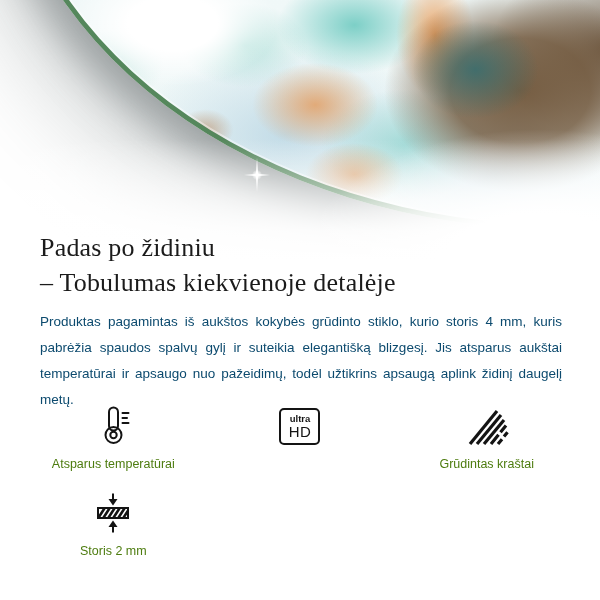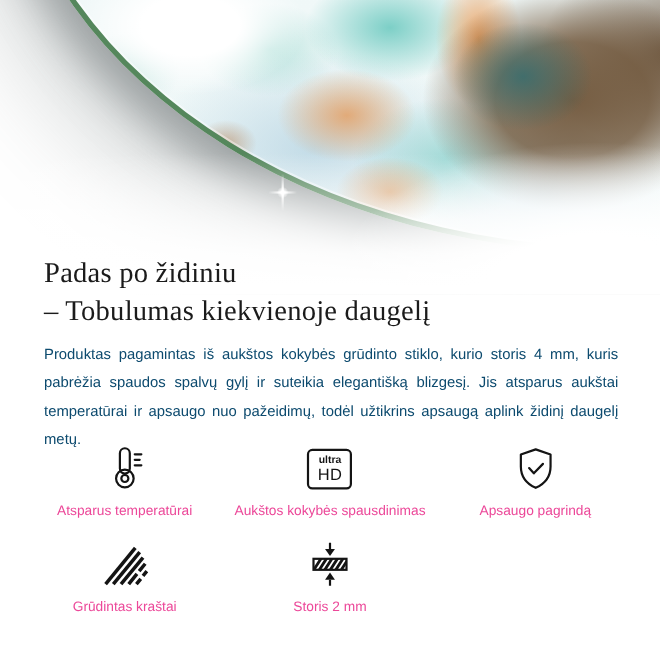--- a/index.html
+++ b/index.html
@@ -60,21 +60,21 @@
     font-size:13.5px;line-height:26px;color:#0c4a6e;text-align:justify;
   }
 
   
   .features{
     position:absolute;left:20px;top:402px;width:560px;
     display:grid;grid-template-columns:1fr 1fr 1fr;row-gap:18px;
   }
   .feature{display:flex;flex-direction:column;align-items:center;}
   .icon-box{height:48px;display:flex;align-items:center;justify-content:center;}
-  .feature-label{margin-top:7px;font-size:12.5px;color:#ec4899;text-align:center;white-space:nowrap;}
+  .feature-label{margin-top:7px;font-size:12.5px;color:#4d7c0f;text-align:center;white-space:nowrap;}
   .icon-box svg{display:block;}
 
   
   .uhd{
     width:37px;height:33px;border:2.5px solid #141414;border-radius:5px;
     display:flex;flex-direction:column;align-items:center;justify-content:center;color:#141414;
   }
   .uhd-top{font-size:9.5px;font-weight:700;line-height:10px;letter-spacing:0;text-align:right;}
   .uhd-bottom{font-size:15px;font-weight:400;line-height:15px;letter-spacing:.3px;}
 </style>
@@ -86,21 +86,21 @@
   <div class="hero-clip">
     <div class="glass"></div>
     <div class="sparkle">
       <span class="sparkle-core"></span>
     </div>
     <div class="hero-fade"></div>
   </div>
 
   <div class="heading">
     <div>Padas po židiniu</div>
-    <div>– Tobulumas kiekvienoje daugelį</div>
+    <div>– Tobulumas kiekvienoje detalėje</div>
   </div>
 
   <div class="description">Produktas pagamintas iš aukštos kokybės grūdinto stiklo, kurio storis 4 mm, kuris pabrėžia spaudos spalvų gylį ir suteikia elegantišką blizgesį. Jis atsparus aukštai temperatūrai ir apsaugo nuo pažeidimų, todėl užtikrins apsaugą aplink židinį daugelį metų.</div>
 
   <div class="features">
 
     <div class="feature">
       <div class="icon-box">
         <svg width="44" height="44" viewBox="0 0 44 44" fill="none" stroke="#141414" stroke-width="2" stroke-linecap="round">
           <rect x="18" y="3.5" width="9" height="23" rx="4.5"></rect>
@@ -112,32 +112,22 @@
       <div class="feature-label">Atsparus temperatūrai</div>
     </div>
 
     <div class="feature">
       <div class="icon-box">
         <div class="uhd">
           <div class="uhd-top">ultra</div>
           <div class="uhd-bottom">HD</div>
         </div>
       </div>
-      <div class="feature-label">Aukštos kokybės spausdinimas</div>
     </div>
 
-    <div class="feature">
-      <div class="icon-box">
-        <svg width="44" height="44" viewBox="0 0 44 44" fill="none" stroke="#141414" stroke-width="2" stroke-linecap="round" stroke-linejoin="round">
-          <path d="M22 4.5 L35.5 9.2 V20 C35.5 29.5 30 35.8 22 39.5 C14 35.8 8.5 29.5 8.5 20 V9.2 Z"></path>
-          <path d="M16 21.5 l4.3 4.8 l8.3 -8.6"></path>
-        </svg>
-      </div>
-      <div class="feature-label">Apsaugo pagrindą</div>
-    </div>
 
 
     <div class="feature">
       <div class="icon-box">
         <svg width="44" height="44" viewBox="0 0 44 44" fill="none" stroke="#141414" stroke-width="3.2" stroke-linecap="butt">
           <path d="M5 40 L32 7"></path>
           <path d="M12 40 L36 11"></path>
           <path d="M19 40 L39 16"></path>
           <path d="M26 40 L33.5 30.8 M35.5 28.2 L41 21.5"></path>
           <path d="M33 40 L37 35.2 M39 32.6 L42.5 28.3"></path>

